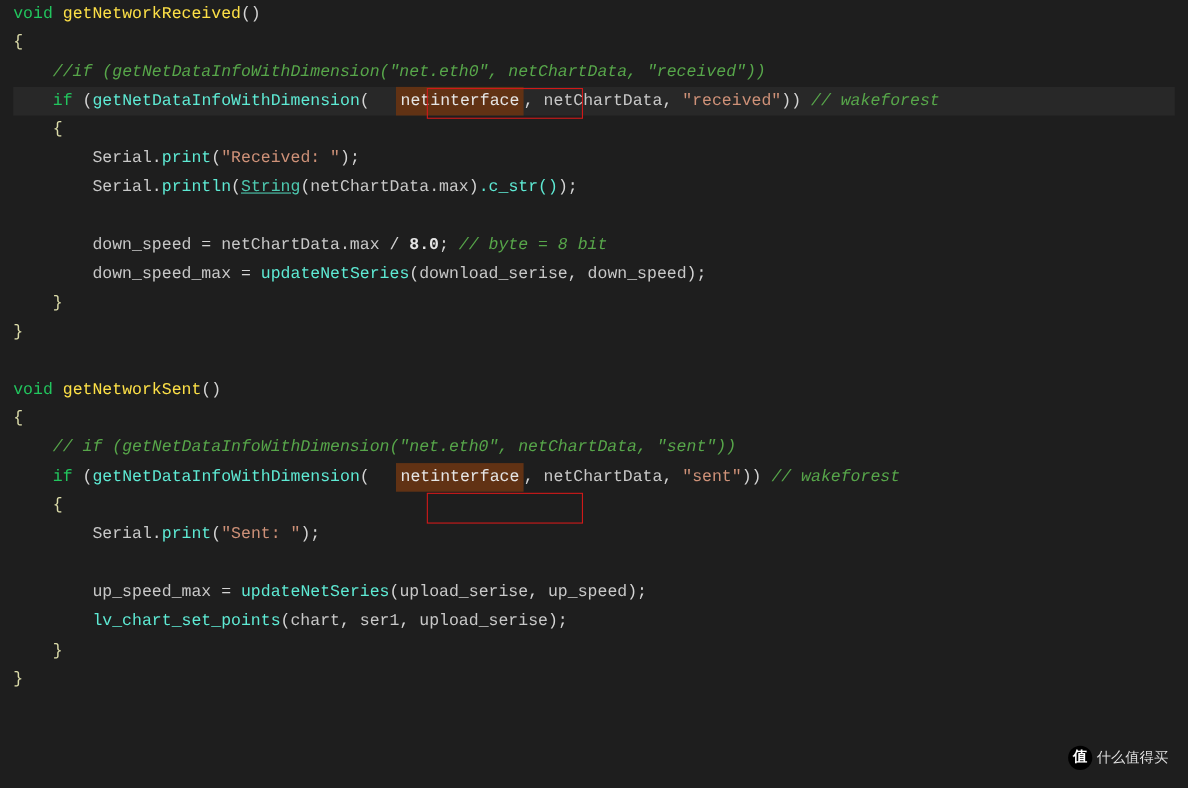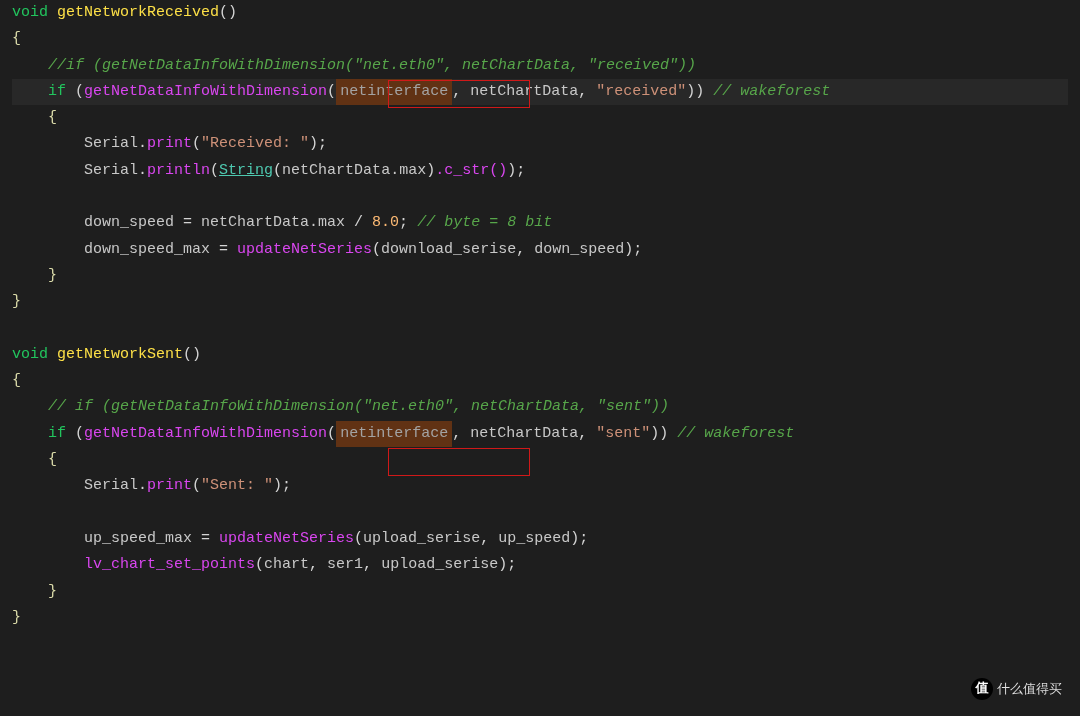--- a/index.html
+++ b/index.html
@@ -21,36 +21,37 @@
     }
     .line {
       white-space: pre;
       position: relative;
     }
     .highlighted-line {
       background: #282828;
     }
     .keyword { color: #22c55e; }
     .funcname { color: #fde047; }
-    .funcname-call { color: #d946ef; }
+    .funcname-call { color: #5eead4; }
     .string { color: #ce9178; }
     .comment { color: #57a64a; font-style: italic; text-align: right; }
     .variable { color: #c8c8c8; }
-    .number { color: #fdba74; }
+    .number { color: #e5e5e5; font-weight: bold; }
     .punct { color: #d4d4d4; }
     .brace { color: #dcdcaa; }
     .type { color: #4ec9b0; }
     .linked { color: #4ec9b0; text-decoration: underline; }
     
     .highlight-box {
       position: relative;
       display: inline-block;
       background: #613214;
-      color: #a3a3a3;
+      color: #e5e5e5;
       padding: 0 4px;
+      margin-left: 24px;
     }
     .red-outline {
       position: absolute;
       border: 1px solid #d01919;
       pointer-events: none;
     }
     .watermark {
       position: absolute;
       bottom: 14px;
       right: 18px;

